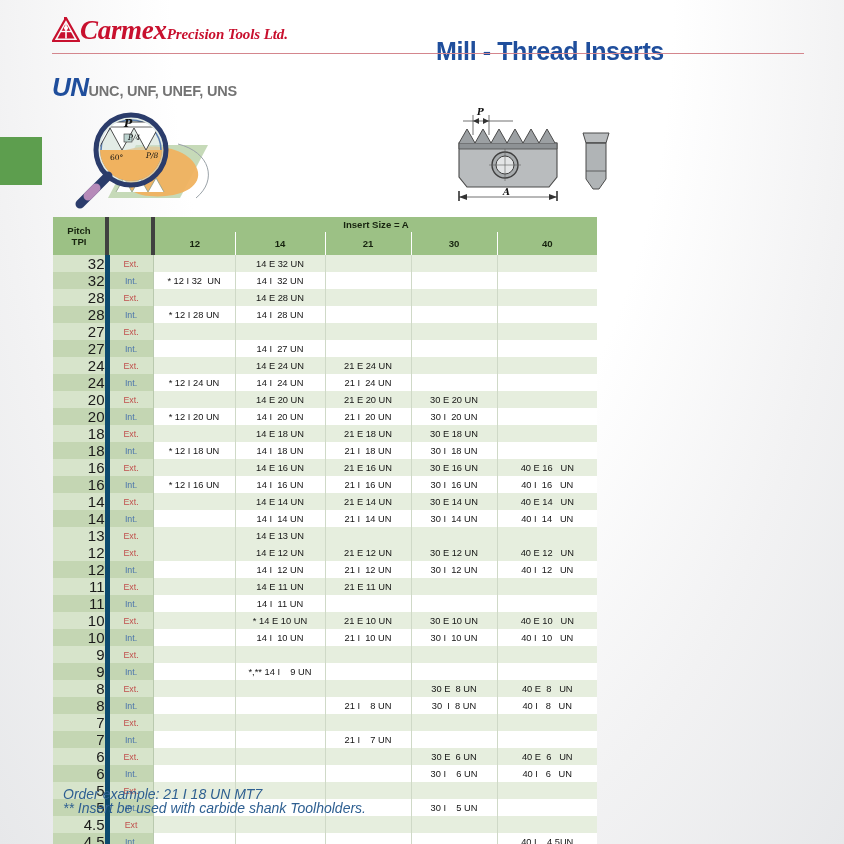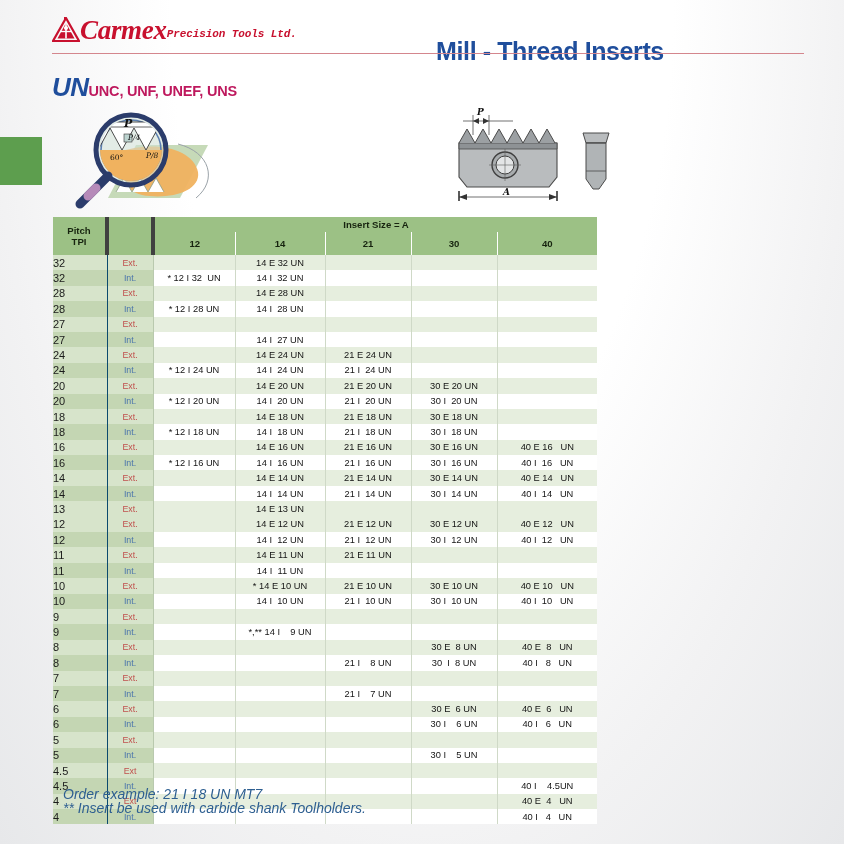--- a/index.html
+++ b/index.html
@@ -18,43 +18,43 @@
   
   .hdr{position:absolute;left:0;top:0;width:844px;height:60px;}
   .logo-wrap{position:absolute;left:52px;top:17px;display:flex;align-items:flex-end;}
   .logo-mark{width:28px;height:26px;flex:none;}
   .logo-word{
     font-family:"Liberation Serif", serif;
     font-style:italic;font-weight:bold;font-size:27px;
     color:#c8102e;line-height:26px;letter-spacing:-0.3px;
   }
   .logo-sub{
-    font-family:Liberation Mono, monospace;
-    font-style:italic;font-weight:bold;font-size:11px;
+    font-family:Liberation Serif, serif;
+    font-style:italic;font-weight:bold;font-size:15px;
     color:#c8102e;line-height:17px;letter-spacing:-0.1px;
   }
   .doc-title{
     position:absolute;left:340px;top:15px;width:420px;
     text-align:center;
     font-size:25px;font-weight:bold;color:#1f4e9c;
     letter-spacing:-0.4px;
     margin-top:22px;
   }
   .hdr-rule{
     position:absolute;left:52px;top:53px;width:752px;height:1px;
     background:#d4868d;
   }
   
   .sub-row{position:absolute;left:52px;top:72px;display:flex;align-items:baseline;}
   .un-big{
     font-size:26px;font-weight:bold;font-style:italic;color:#1f4e9c;
     letter-spacing:-0.5px;
   }
   .un-list{
-    font-size:14.5px;font-weight:bold;color:#be185d;letter-spacing:-0.2px;
+    font-size:14.5px;font-weight:bold;color:#737373;letter-spacing:-0.2px;
   }
   
   .side-tab{
     position:absolute;left:0;top:137px;width:42px;height:48px;
     background:#5d9e4e;
   }
   
   .illus-left{position:absolute;left:58px;top:100px;width:200px;height:110px;}
   .illus-right{position:absolute;left:443px;top:105px;width:175px;height:100px;}
   
@@ -80,22 +80,22 @@
     background:#9cc185;color:#17240f;font-size:9.6px;
     text-align:center;height:15px;border-bottom:0;
   }
   .hdr-pitch{
     background:#9cc185;color:#17240f;font-size:9.6px;
     text-align:center;vertical-align:middle;
     border-right:4px solid #404040;
     line-height:11px;
   }
   .r-tpi{
-    width:54px;text-align:left;font-size:11px;color:#1b1b1b;
-    border-right:1px solid #0c4a6e;
+    width:54px;text-align:right;font-size:15px;color:#1b1b1b;
+    border-right:5px solid #0c4a6e;
   }
   .r-type{
     width:46px;text-align:center;font-size:8.8px;
     border-right:1px solid #b9c9ae;
   }
   .r-type.ext{color:#c0504d;}
   .r-type.int{color:#4a74ab;}
   td.dat{
     text-align:center;font-size:9.3px;color:#141414;
     border-right:1px solid #cfd9c7;

